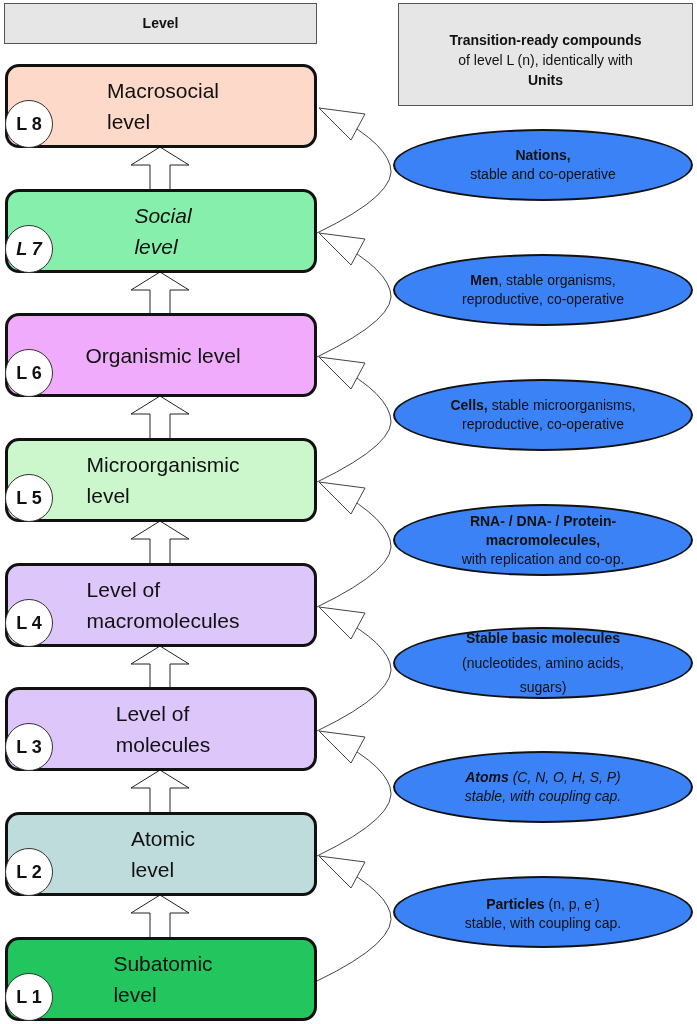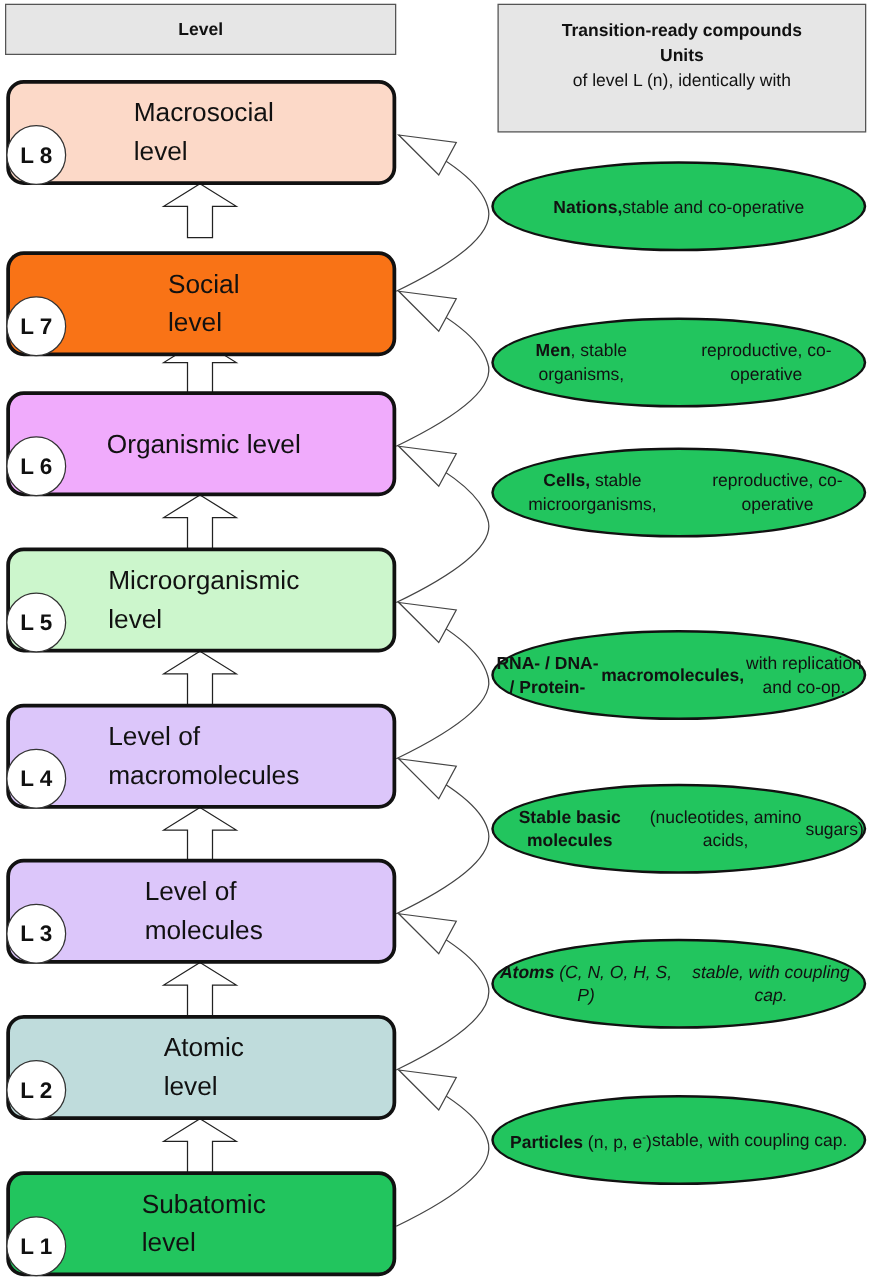--- a/index.html
+++ b/index.html
@@ -3,45 +3,45 @@
 <meta charset="utf-8">
 <style>
   html, body { margin: 0; padding: 0; background: #ffffff; }
   body { width: 697px; height: 1024px; position: relative; overflow: hidden;
          font-family: "Liberation Sans", sans-serif; color: #111; }
   .hdr { position: absolute; background: #e6e6e6; border: 1.5px solid #555;
          box-sizing: border-box; text-align: center; }
   #hdr-left { left: 4px; top: 3px; width: 313px; height: 41px; line-height: 39px;
               font-weight: bold; font-size: 14px; }
   #hdr-right { left: 398px; top: 3px; width: 295px; height: 103px; font-size: 14px;
-               line-height: 20px; padding-top: 10px; }
+               line-height: 20px; padding-top: 26px; }
   #hdr-right b { font-weight: bold; }
   .lvl { position: absolute; left: 5px; width: 312px; height: 84px; box-sizing: border-box;
          border: 3px solid #111; border-radius: 14px; }
   .lvl-text { position: absolute; left: 0; right: 0; top: 0; bottom: 0; display: flex;
               align-items: center; justify-content: center; text-align: left;
               font-size: 21px; line-height: 31px; white-space: pre-line; padding-left: 4px; }
   .badge { position: absolute; left: -3px; bottom: -3px; width: 48px; height: 48px; border-radius: 50%;
            background: #fff; border: 1px solid #333; box-sizing: border-box; display: flex;
            align-items: center; justify-content: center; font-weight: bold; font-size: 18px; }
   .ell { position: absolute; left: 393px; width: 300px; height: 72px; box-sizing: border-box;
-         border: 2px solid #111; border-radius: 50%; background: #22c55e;
-         display: flex; flex-direction: row; align-items: center; justify-content: center;
+         border: 2px solid #111; border-radius: 50%; background: #3b82f6;
+         display: flex; flex-direction: column; align-items: center; justify-content: center;
          text-align: center; font-size: 14px; line-height: 19px; }
   .ell .b { font-weight: bold; }
   svg#links { position: absolute; left: 0; top: 0; }
 </style>
 </head>
 <body>
 
 <div id="hdr-left" class="hdr">Level</div>
 <div id="hdr-right" class="hdr">
   <div><b>Transition-ready  compounds</b></div>
+  <div>of level L (n), identically with</div>
   <div><b>Units</b></div>
-  <div>of level L (n), identically with</div>
 </div>
 
 <svg id="links" width="697" height="1024">
     <polygon points="160,147 189,165 170,165 170,190 150,190 150,165 131,165" fill="#ffffff" stroke="#222" stroke-width="1"></polygon>
     <polygon points="160,272 189,290 170,290 170,314 150,314 150,290 131,290" fill="#ffffff" stroke="#222" stroke-width="1"></polygon>
     <polygon points="160,396 189,414 170,414 170,439 150,439 150,414 131,414" fill="#ffffff" stroke="#222" stroke-width="1"></polygon>
     <polygon points="160,521 189,539 170,539 170,564 150,564 150,539 131,539" fill="#ffffff" stroke="#222" stroke-width="1"></polygon>
     <polygon points="160,646 189,664 170,664 170,688 150,688 150,664 131,664" fill="#ffffff" stroke="#222" stroke-width="1"></polygon>
     <polygon points="160,770 189,788 170,788 170,813 150,813 150,788 131,788" fill="#ffffff" stroke="#222" stroke-width="1"></polygon>
     <polygon points="160,895 189,913 170,913 170,938 150,938 150,913 131,913" fill="#ffffff" stroke="#222" stroke-width="1"></polygon>
@@ -60,21 +60,21 @@
     <path d="M 317 981 Q 400 941 390 912 Q 382 886 319 856" fill="none" stroke="#444" stroke-width="1"></path>
     <polygon points="319,856 365,862 351,888" fill="#ffffff" stroke="#444" stroke-width="1"></polygon>
   </svg>
 
 <div id="levels">
     <div class="lvl" style="top: 64px; background: rgb(252, 217, 200);">
       <div class="lvl-text">Macrosocial
 level</div>
       <div class="badge">L 8</div>
     </div>
-    <div class="lvl" style="top: 201px; background: #f97316;">
+    <div class="lvl" style="top: 189px; background: #86efac; font-style: italic;">
       <div class="lvl-text">Social
 level</div>
       <div class="badge">L 7</div>
     </div>
     <div class="lvl" style="top: 313px; background: #f0abfc;">
       <div class="lvl-text">Organismic level</div>
       <div class="badge">L 6</div>
     </div>
     <div class="lvl" style="top: 438px; background: rgb(204, 246, 204);">
       <div class="lvl-text">Microorganismic
@@ -104,21 +104,21 @@
   </div>
 <div id="ellipses">
     <div class="ell" style="top: 129px;">
       <div><span class="b">Nations,</span></div>
       <div>stable and co-operative</div>
     </div>
     <div class="ell" style="top: 254px;">
       <div><span class="b">Men</span><span>, stable organisms,</span></div>
       <div>reproductive, co-operative</div>
     </div>
-    <div class="ell" style="top: 358px;">
+    <div class="ell" style="top: 379px;">
       <div><span class="b">Cells,</span><span> stable microorganisms,</span></div>
       <div>reproductive, co-operative</div>
     </div>
     <div class="ell" style="top: 504px;">
       <div><span class="b">RNA- / DNA- / Protein-</span></div>
       <div class="b">macromolecules,</div>
       <div>with replication and co-op.</div>
     </div>
     <div class="ell" style="top: 627px; justify-content: space-between;">
       <div><span class="b">Stable basic molecules</span></div>

